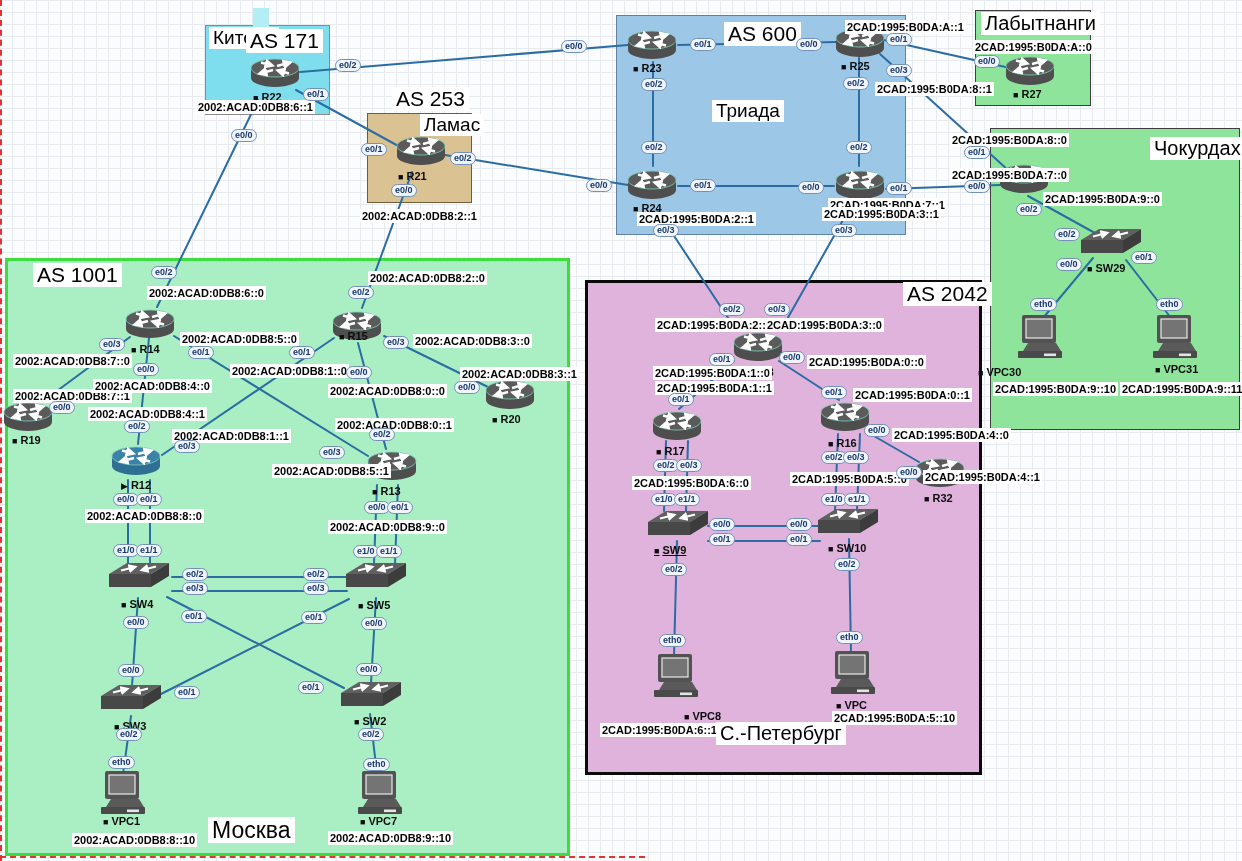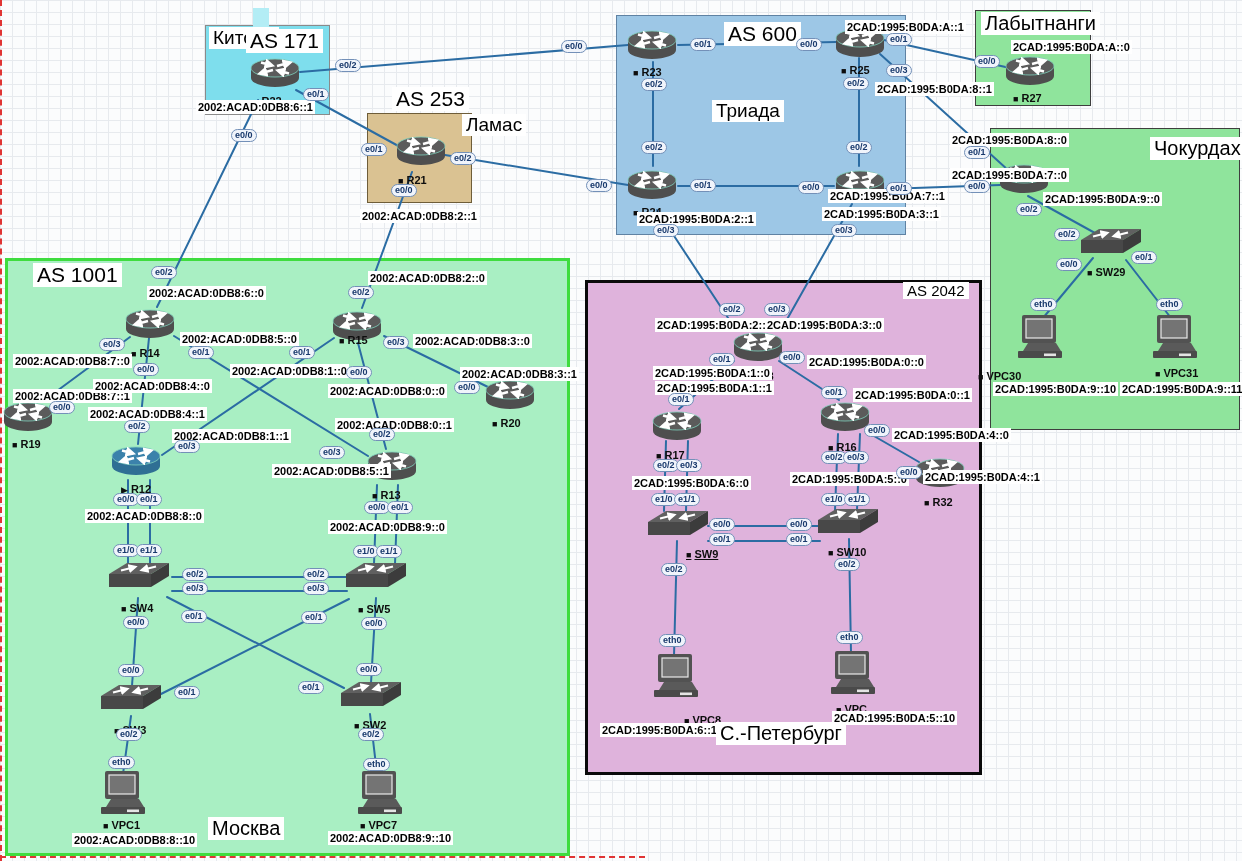--- a/index.html
+++ b/index.html
@@ -6,21 +6,21 @@
   #canvas{position:relative;width:1242px;height:861px;overflow:hidden;
     font-family:"Liberation Sans","DejaVu Sans",sans-serif;
     background-color:#fbfcfd;
     background-image:linear-gradient(#e7eaee 1px,transparent 1px),
                      linear-gradient(90deg,#e7eaee 1px,transparent 1px);
     background-size:12px 12px;}
   .zone{position:absolute;box-sizing:border-box;z-index:1;}
   #links{position:absolute;left:0;top:0;z-index:2;}
   .node{position:absolute;z-index:3;}
   .node svg{display:block;}
-  .nname{position:absolute;z-index:4;font-size:11px;font-weight:bold;color:#0d0d0d;white-space:nowrap;line-height:20px;}
+  .nname{position:absolute;z-index:4;font-size:11px;font-weight:bold;color:#0d0d0d;white-space:nowrap;line-height:12px;}
   .nname .mk{font-size:9px;margin-right:3px;}
   .chip{position:absolute;z-index:4;background:#fff;color:#000;font-size:11px;font-weight:bold;
     line-height:14px;padding:0 2px;white-space:nowrap;}
   .ztitle{position:absolute;z-index:4;background:#fff;color:#000;padding:0 4px;white-space:nowrap;line-height:1.15;}
   .if{position:absolute;z-index:5;font-size:9px;font-weight:bold;color:#17386b;background:#f0f4fb;
     border:1px solid #7390b8;border-radius:9px;padding:0 3px;line-height:11px;white-space:nowrap;}
   .boundary{position:absolute;z-index:0;}
   .stripe{position:absolute;z-index:1;}
 </style>
 </head>
@@ -387,21 +387,21 @@
       <svg width="62" height="34" viewBox="0 0 62 34">
     <polygon points="1,14 43,14 61,3 19,3" fill="#606060"></polygon>
     <polygon points="1,14 43,14 43,27 1,27" fill="#484848"></polygon>
     <polygon points="43,14 61,3 61,16 43,27" fill="#3c3c3c"></polygon>
     <g stroke="#fff" stroke-width="2.1" fill="none">
       <line x1="13" y1="10.5" x2="27" y2="7" marker-end="url(#arw)"></line>
       <line x1="48" y1="6.5" x2="34" y2="10" marker-end="url(#arw)"></line>
     </g>
       </svg>
     </div>
-    <div class="nname" style="left: 686px; top: 544px; text-decoration: underline;"><span class="mk">■</span><span>SW9</span></div>
+    <div class="nname" style="left: 654px; top: 544px; text-decoration: underline;"><span class="mk">■</span><span>SW9</span></div>
     <div class="node" style="left: 817px; top: 506px;">
       <svg width="62" height="34" viewBox="0 0 62 34">
     <polygon points="1,14 43,14 61,3 19,3" fill="#606060"></polygon>
     <polygon points="1,14 43,14 43,27 1,27" fill="#484848"></polygon>
     <polygon points="43,14 61,3 61,16 43,27" fill="#3c3c3c"></polygon>
     <g stroke="#fff" stroke-width="2.1" fill="none">
       <line x1="13" y1="10.5" x2="27" y2="7" marker-end="url(#arw)"></line>
       <line x1="48" y1="6.5" x2="34" y2="10" marker-end="url(#arw)"></line>
     </g>
       </svg>
@@ -481,24 +481,24 @@
     <div class="chip" style="left: 172px; top: 429px;">2002:ACAD:0DB8:1::1</div>
     <div class="chip" style="left: 328px; top: 384px;">2002:ACAD:0DB8:0::0</div>
     <div class="chip" style="left: 460px; top: 367px;">2002:ACAD:0DB8:3::1</div>
     <div class="chip" style="left: 335px; top: 418px;">2002:ACAD:0DB8:0::1</div>
     <div class="chip" style="left: 272px; top: 464px;">2002:ACAD:0DB8:5::1</div>
     <div class="chip" style="left: 85px; top: 509px;">2002:ACAD:0DB8:8::0</div>
     <div class="chip" style="left: 328px; top: 520px;">2002:ACAD:0DB8:9::0</div>
     <div class="chip" style="left: 72px; top: 833px;">2002:ACAD:0DB8:8::10</div>
     <div class="chip" style="left: 328px; top: 831px;">2002:ACAD:0DB8:9::10</div>
     <div class="chip" style="left: 845px; top: 20px;">2CAD:1995:B0DA:A::1</div>
-    <div class="chip" style="left: 973px; top: 40px; margin-left: 38px;">2CAD:1995:B0DA:A::0</div>
+    <div class="chip" style="left: 973px; top: 40px;">2CAD:1995:B0DA:A::0</div>
     <div class="chip" style="left: 875px; top: 82px;">2CAD:1995:B0DA:8::1</div>
     <div class="chip" style="left: 950px; top: 133px;">2CAD:1995:B0DA:8::0</div>
-    <div class="chip" style="left: 828px; top: 171px; margin-top: 18px;">2CAD:1995:B0DA:7::1</div>
+    <div class="chip" style="left: 828px; top: 180px; margin-top: 18px;">2CAD:1995:B0DA:7::1</div>
     <div class="chip" style="left: 950px; top: 168px;">2CAD:1995:B0DA:7::0</div>
     <div class="chip" style="left: 822px; top: 207px;">2CAD:1995:B0DA:3::1</div>
     <div class="chip" style="left: 637px; top: 212px;">2CAD:1995:B0DA:2::1</div>
     <div class="chip" style="left: 655px; top: 318px;">2CAD:1995:B0DA:2::0</div>
     <div class="chip" style="left: 765px; top: 318px;">2CAD:1995:B0DA:3::0</div>
     <div class="chip" style="left: 807px; top: 355px;">2CAD:1995:B0DA:0::0</div>
     <div class="chip" style="left: 653px; top: 366px;">2CAD:1995:B0DA:1::0</div>
     <div class="chip" style="left: 655px; top: 381px;">2CAD:1995:B0DA:1::1</div>
     <div class="chip" style="left: 853px; top: 388px;">2CAD:1995:B0DA:0::1</div>
     <div class="chip" style="left: 892px; top: 428px;">2CAD:1995:B0DA:4::0</div>
@@ -506,28 +506,28 @@
     <div class="chip" style="left: 632px; top: 476px;">2CAD:1995:B0DA:6::0</div>
     <div class="chip" style="left: 790px; top: 472px;">2CAD:1995:B0DA:5::0</div>
     <div class="chip" style="left: 1043px; top: 192px;">2CAD:1995:B0DA:9::0</div>
     <div class="chip" style="left: 993px; top: 382px;">2CAD:1995:B0DA:9::10</div>
     <div class="chip" style="left: 1120px; top: 382px;">2CAD:1995:B0DA:9::11</div>
     <div class="chip" style="left: 600px; top: 723px;">2CAD:1995:B0DA:6::10</div>
     <div class="chip" style="left: 832px; top: 711px;">2CAD:1995:B0DA:5::10</div>
     <div class="ztitle" style="left: 209px; top: 27px; font-size: 19px;">Киторн</div>
     <div class="ztitle" style="left: 246px; top: 29px; font-size: 21px;">AS 171</div>
     <div class="ztitle" style="left: 392px; top: 87px; font-size: 21px;">AS 253</div>
-    <div class="ztitle" style="left: 420px; top: 114px; font-size: 19px; margin-left: 42px;">Ламас</div>
+    <div class="ztitle" style="left: 420px; top: 114px; font-size: 19px;">Ламас</div>
     <div class="ztitle" style="left: 724px; top: 22px; font-size: 21px;">AS 600</div>
     <div class="ztitle" style="left: 712px; top: 100px; font-size: 19px;">Триада</div>
     <div class="ztitle" style="left: 981px; top: 12px; font-size: 20px;">Лабытнанги</div>
     <div class="ztitle" style="left: 1150px; top: 137px; font-size: 20px;">Чокурдах</div>
     <div class="ztitle" style="left: 33px; top: 263px; font-size: 21px;">AS 1001</div>
-    <div class="ztitle" style="left: 208px; top: 817px; font-size: 20px;">Москва</div>
-    <div class="ztitle" style="left: 903px; top: 282px; font-size: 15px;">AS 2042</div>
+    <div class="ztitle" style="left: 208px; top: 817px; font-size: 23px;">Москва</div>
+    <div class="ztitle" style="left: 903px; top: 282px; font-size: 21px;">AS 2042</div>
     <div class="ztitle" style="left: 716px; top: 722px; font-size: 20px;">С.-Петербург</div>
     <div class="if" style="left: 335px; top: 59px;">e0/2</div>
     <div class="if" style="left: 303px; top: 88px;">e0/1</div>
     <div class="if" style="left: 231px; top: 129px;">e0/0</div>
     <div class="if" style="left: 361px; top: 143px;">e0/1</div>
     <div class="if" style="left: 450px; top: 152px;">e0/2</div>
     <div class="if" style="left: 391px; top: 184px;">e0/0</div>
     <div class="if" style="left: 561px; top: 40px;">e0/0</div>
     <div class="if" style="left: 690px; top: 38px;">e0/1</div>
     <div class="if" style="left: 641px; top: 78px;">e0/2</div>

